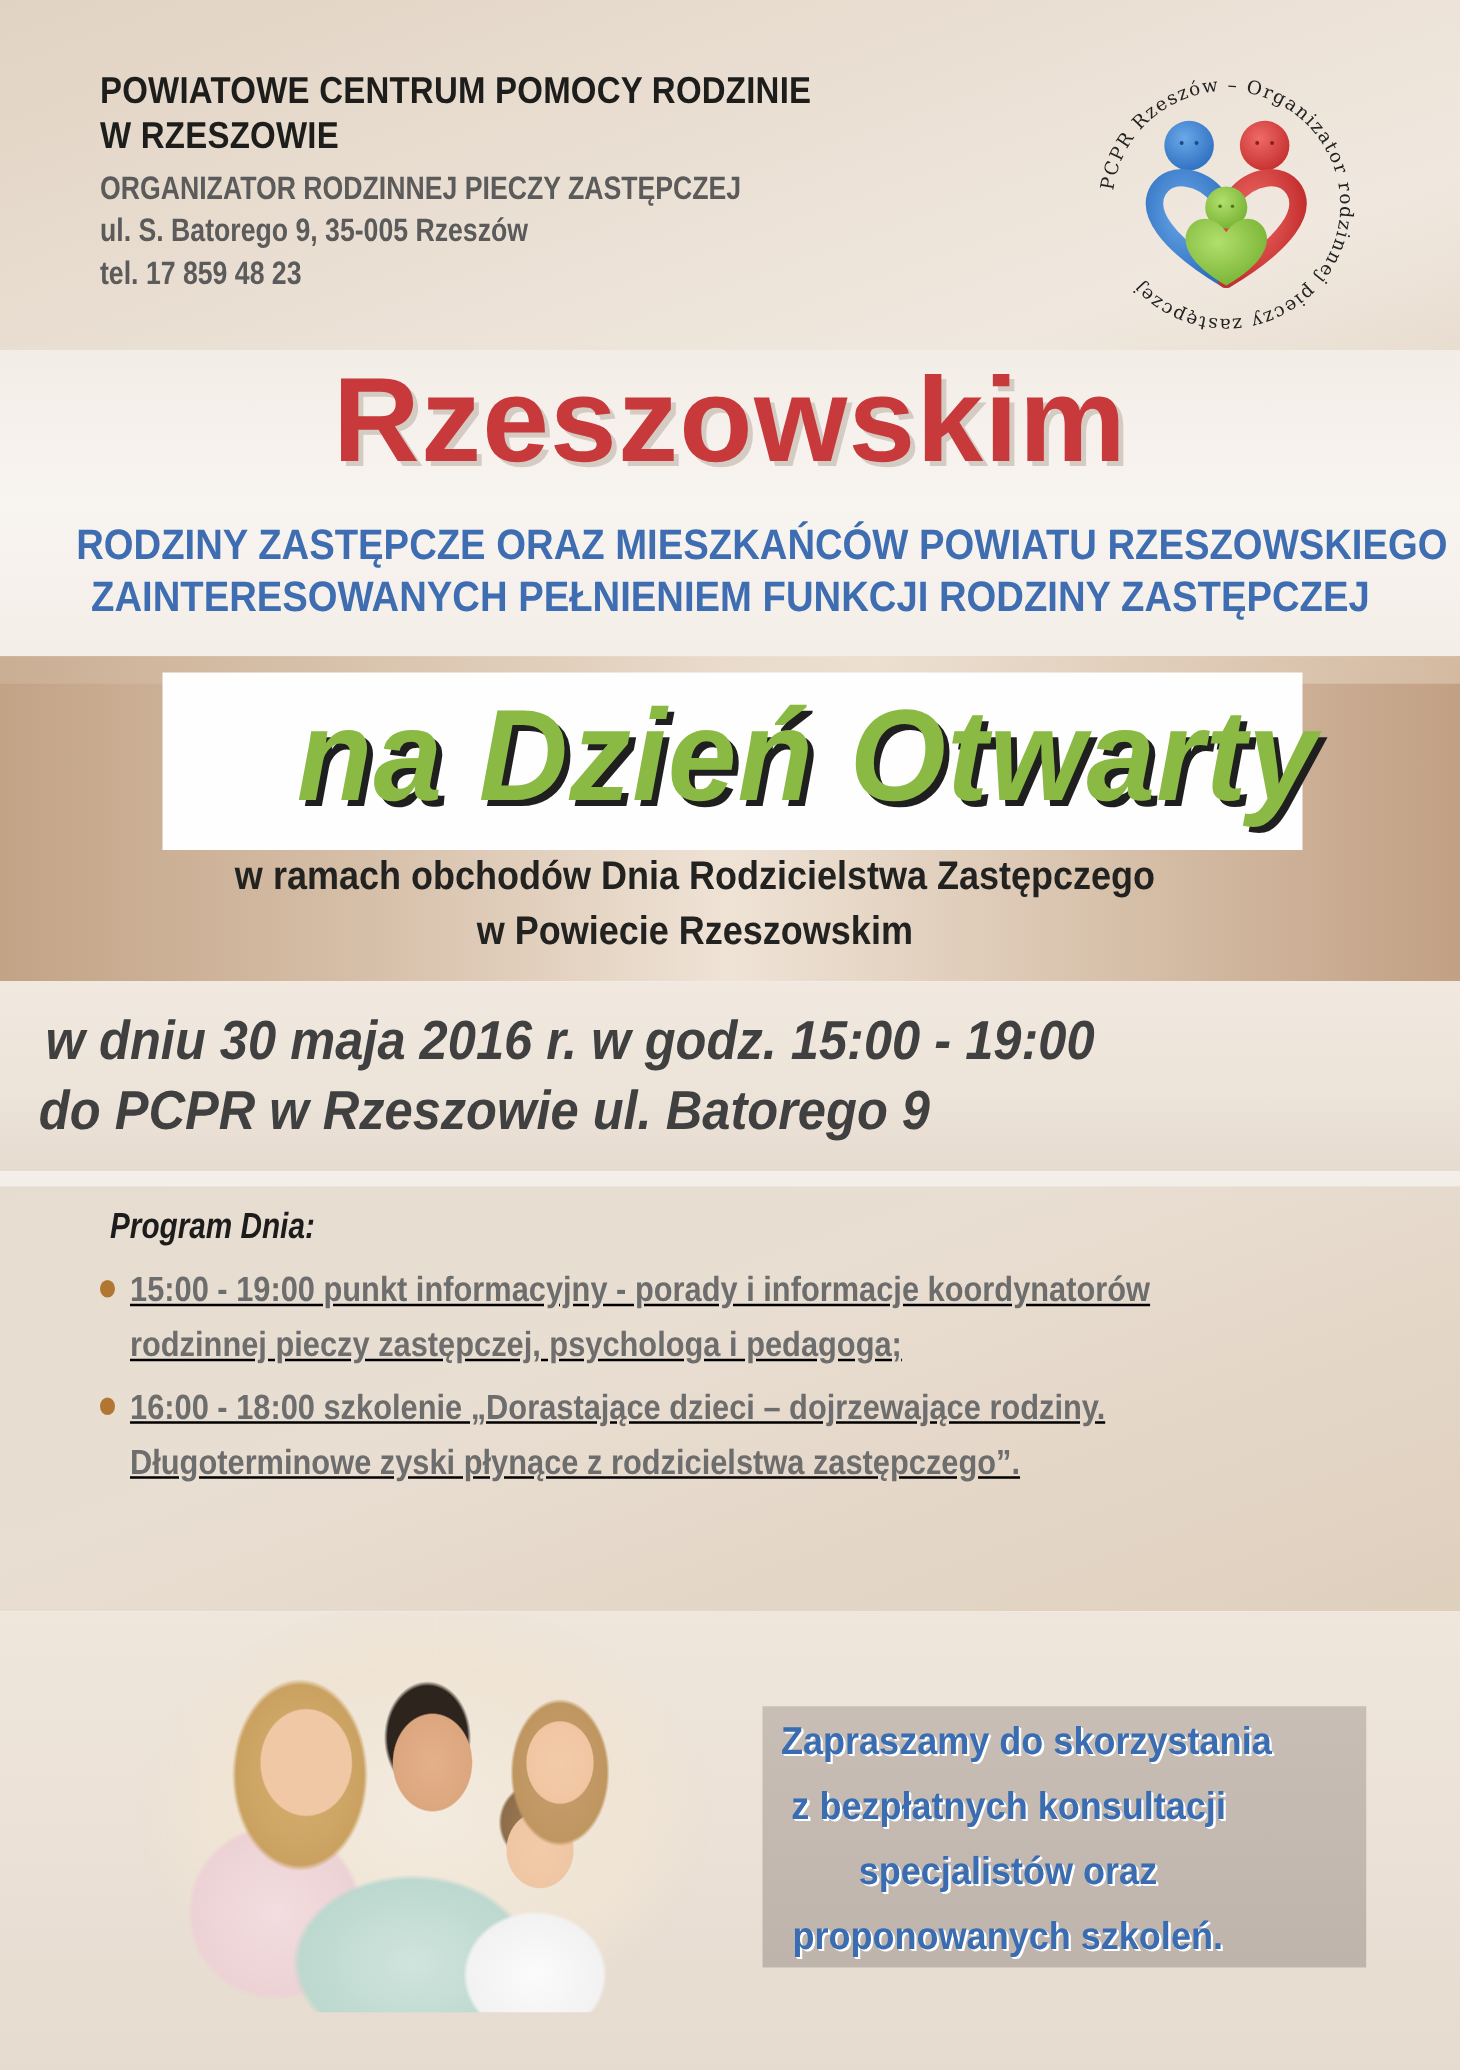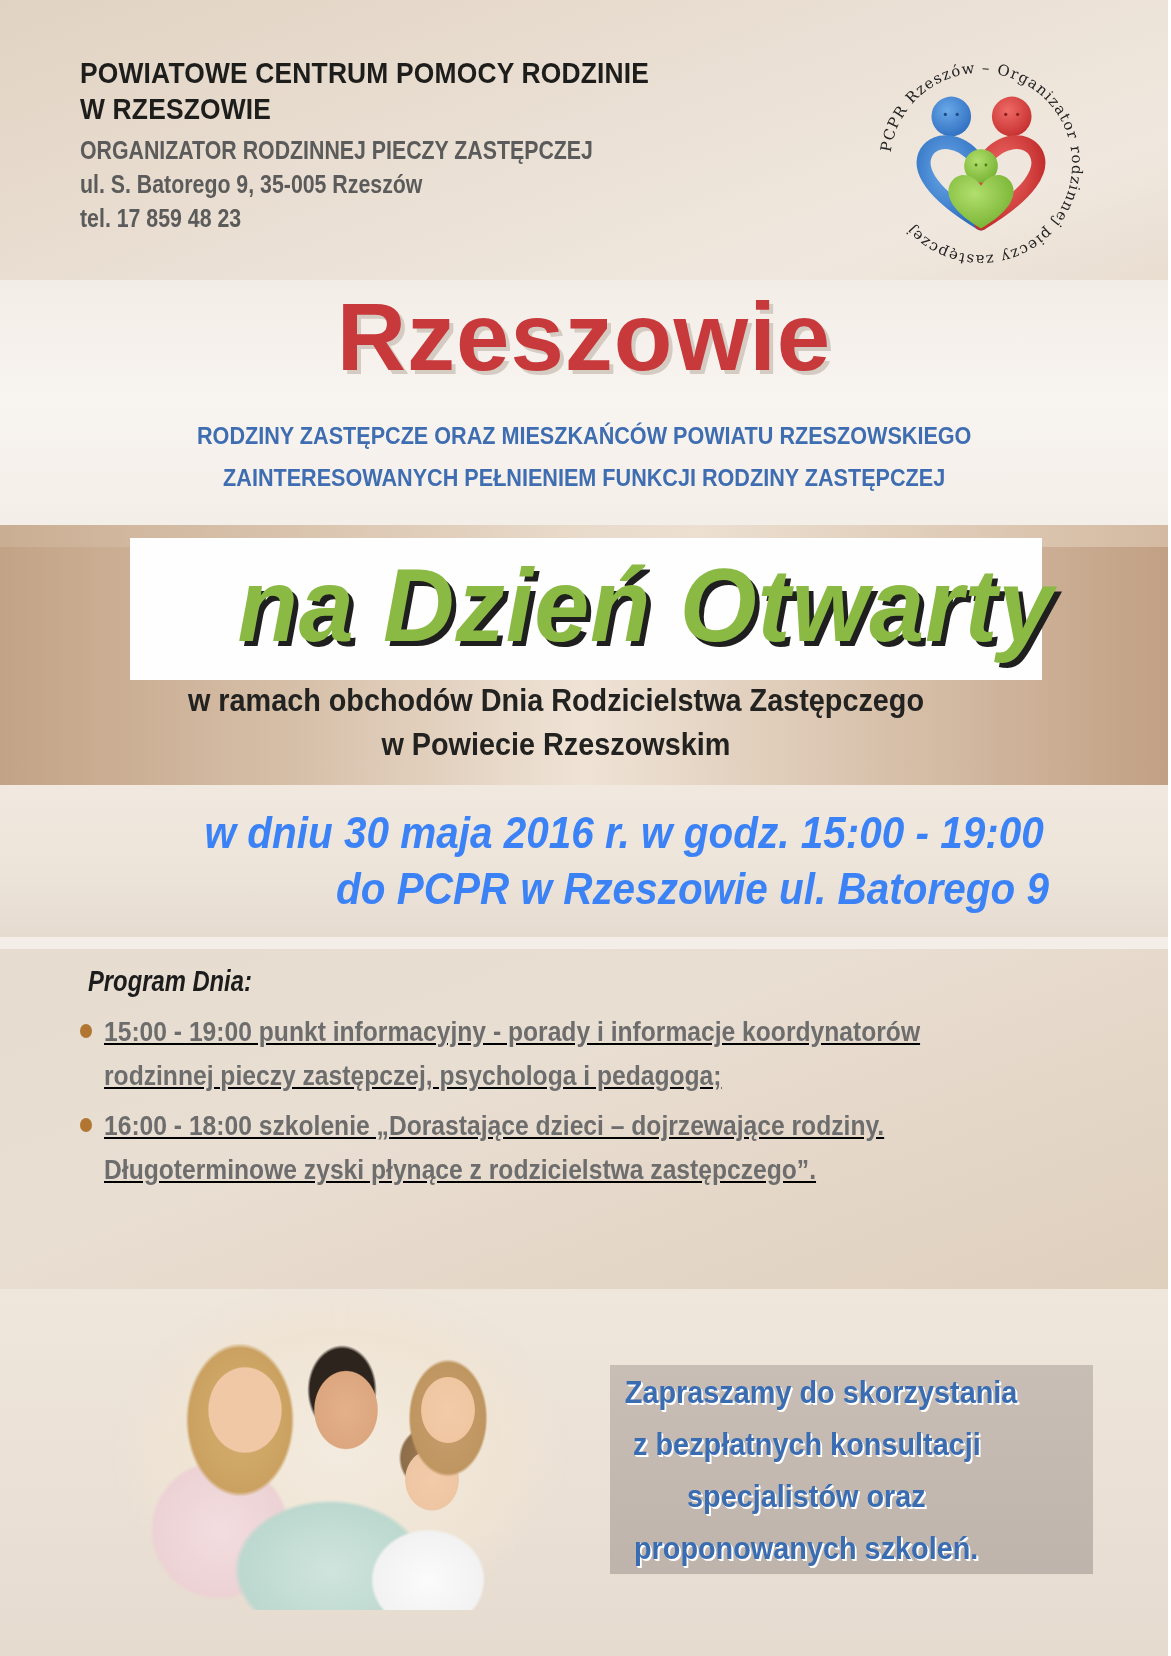--- a/index.html
+++ b/index.html
@@ -35,36 +35,36 @@
     .org-line { font-weight: 700; font-size: 26px; line-height: 34px; color: #5b5b5b;
       transform: scaleX(0.82); transform-origin: left top; white-space: nowrap; }
 
     .logo { position: absolute; left: 872px; top: 55px; width: 218px; height: 218px; }
 
     
     .zapraszamy { position: absolute; left: 0; width: 1168px; top: 282px; text-align: center;
       font-weight: 700; font-size: 96px; line-height: 110px; color: #c7393b;
       text-shadow: 4px 4px 0 #d4cbc2; letter-spacing: 1px; }
     .invite-sub { position: absolute; left: 0; width: 1168px; top: 415px; text-align: center;
-      font-weight: 700; font-size: 24px; line-height: 42px; color: #3e6db1; }
+      font-weight: 700; font-size: 34px; line-height: 42px; color: #3e6db1; }
     .invite-sub span { display: inline-block; transform: scaleX(0.9); white-space: nowrap; }
 
     
     .open-box { position: absolute; left: 130px; top: 538px; width: 912px; height: 142px; background: #fefefe; }
     .open-title { position: absolute; left: 130px; top: 540px; width: 1032px; text-align: center;
       font-weight: 700; font-style: italic; font-size: 104px; line-height: 130px; color: #8bba44;
       text-shadow: 5px 5px 0 #1f1f1f; letter-spacing: 1px; white-space: nowrap; }
     .open-title span { display: inline-block; transform: scaleX(0.95); }
     .open-sub { position: absolute; left: 0; width: 1112px; top: 678px; text-align: center;
       font-weight: 700; font-size: 32px; line-height: 44px; color: #222220; }
     .open-sub span { display: inline-block; transform: scaleX(0.9); white-space: nowrap; }
 
     
-    .date-text { position: absolute; left: 0; width: 1080px; top: 805px; text-align: right;
-      font-weight: 700; font-style: italic; font-size: 44px; line-height: 56px; color: #3b82f6; }
+    .date-text { position: absolute; left: 0; width: 1080px; top: 805px; text-align: left;
+      font-weight: 700; font-style: italic; font-size: 44px; line-height: 56px; color: #404040; }
     .date-text span { display: inline-block; transform: scaleX(0.92); white-space: nowrap; }
 
     
     .program-title { position: absolute; left: 88px; top: 963px; font-weight: 700; font-style: italic;
       font-size: 29px; line-height: 36px; color: #1c1c1c; transform: scaleX(0.82); transform-origin: left top; }
     .program-list { position: absolute; left: 78px; top: 1010px; width: 1040px; list-style: none; text-decoration: underline; }
     .program-item { position: relative; padding-left: 26px; margin-bottom: 6px; }
     .bullet { position: absolute; left: 2px; top: 14px; width: 12px; height: 14px; border-radius: 50%; background: #b17732; }
     .program-text { font-weight: 700; font-size: 28px; line-height: 44px; color: #6d6d6d; display: block;
       transform: scaleX(0.88); transform-origin: left top; width: 1150px; }
@@ -141,21 +141,21 @@
     <circle cx="110" cy="112" r="17" fill="url(#gGreen)"></circle>
     <path d="M110 175 C 80 158, 72 140, 80 128 C 88 117, 102 120, 110 132 C 118 120, 132 117, 140 128 C 148 140, 140 158, 110 175 Z" fill="url(#gGreen)"></path>
     <circle cx="74" cy="60" r="1.6" fill="#1b4b86"></circle>
       <circle cx="86" cy="60" r="1.6" fill="#1b4b86"></circle>
     <circle cx="135" cy="60" r="1.6" fill="#8a1f1f"></circle>
       <circle cx="147" cy="60" r="1.6" fill="#8a1f1f"></circle>
     <circle cx="105" cy="111" r="1.4" fill="#4d7a1a"></circle>
       <circle cx="115" cy="111" r="1.4" fill="#4d7a1a"></circle>
   </svg>
 
-  <div class="zapraszamy">Rzeszowie</div>
+  <div class="zapraszamy">Rzeszowskim</div>
   <div class="invite-sub">
     <span>RODZINY ZASTĘPCZE ORAZ MIESZKAŃCÓW POWIATU RZESZOWSKIEGO</span><br>
     <span>ZAINTERESOWANYCH PEŁNIENIEM FUNKCJI RODZINY ZASTĘPCZEJ</span>
   </div>
 
   <div class="open-box"></div>
   <div class="open-title">
     <span>na Dzień Otwarty</span>
   </div>
   <div class="open-sub">

